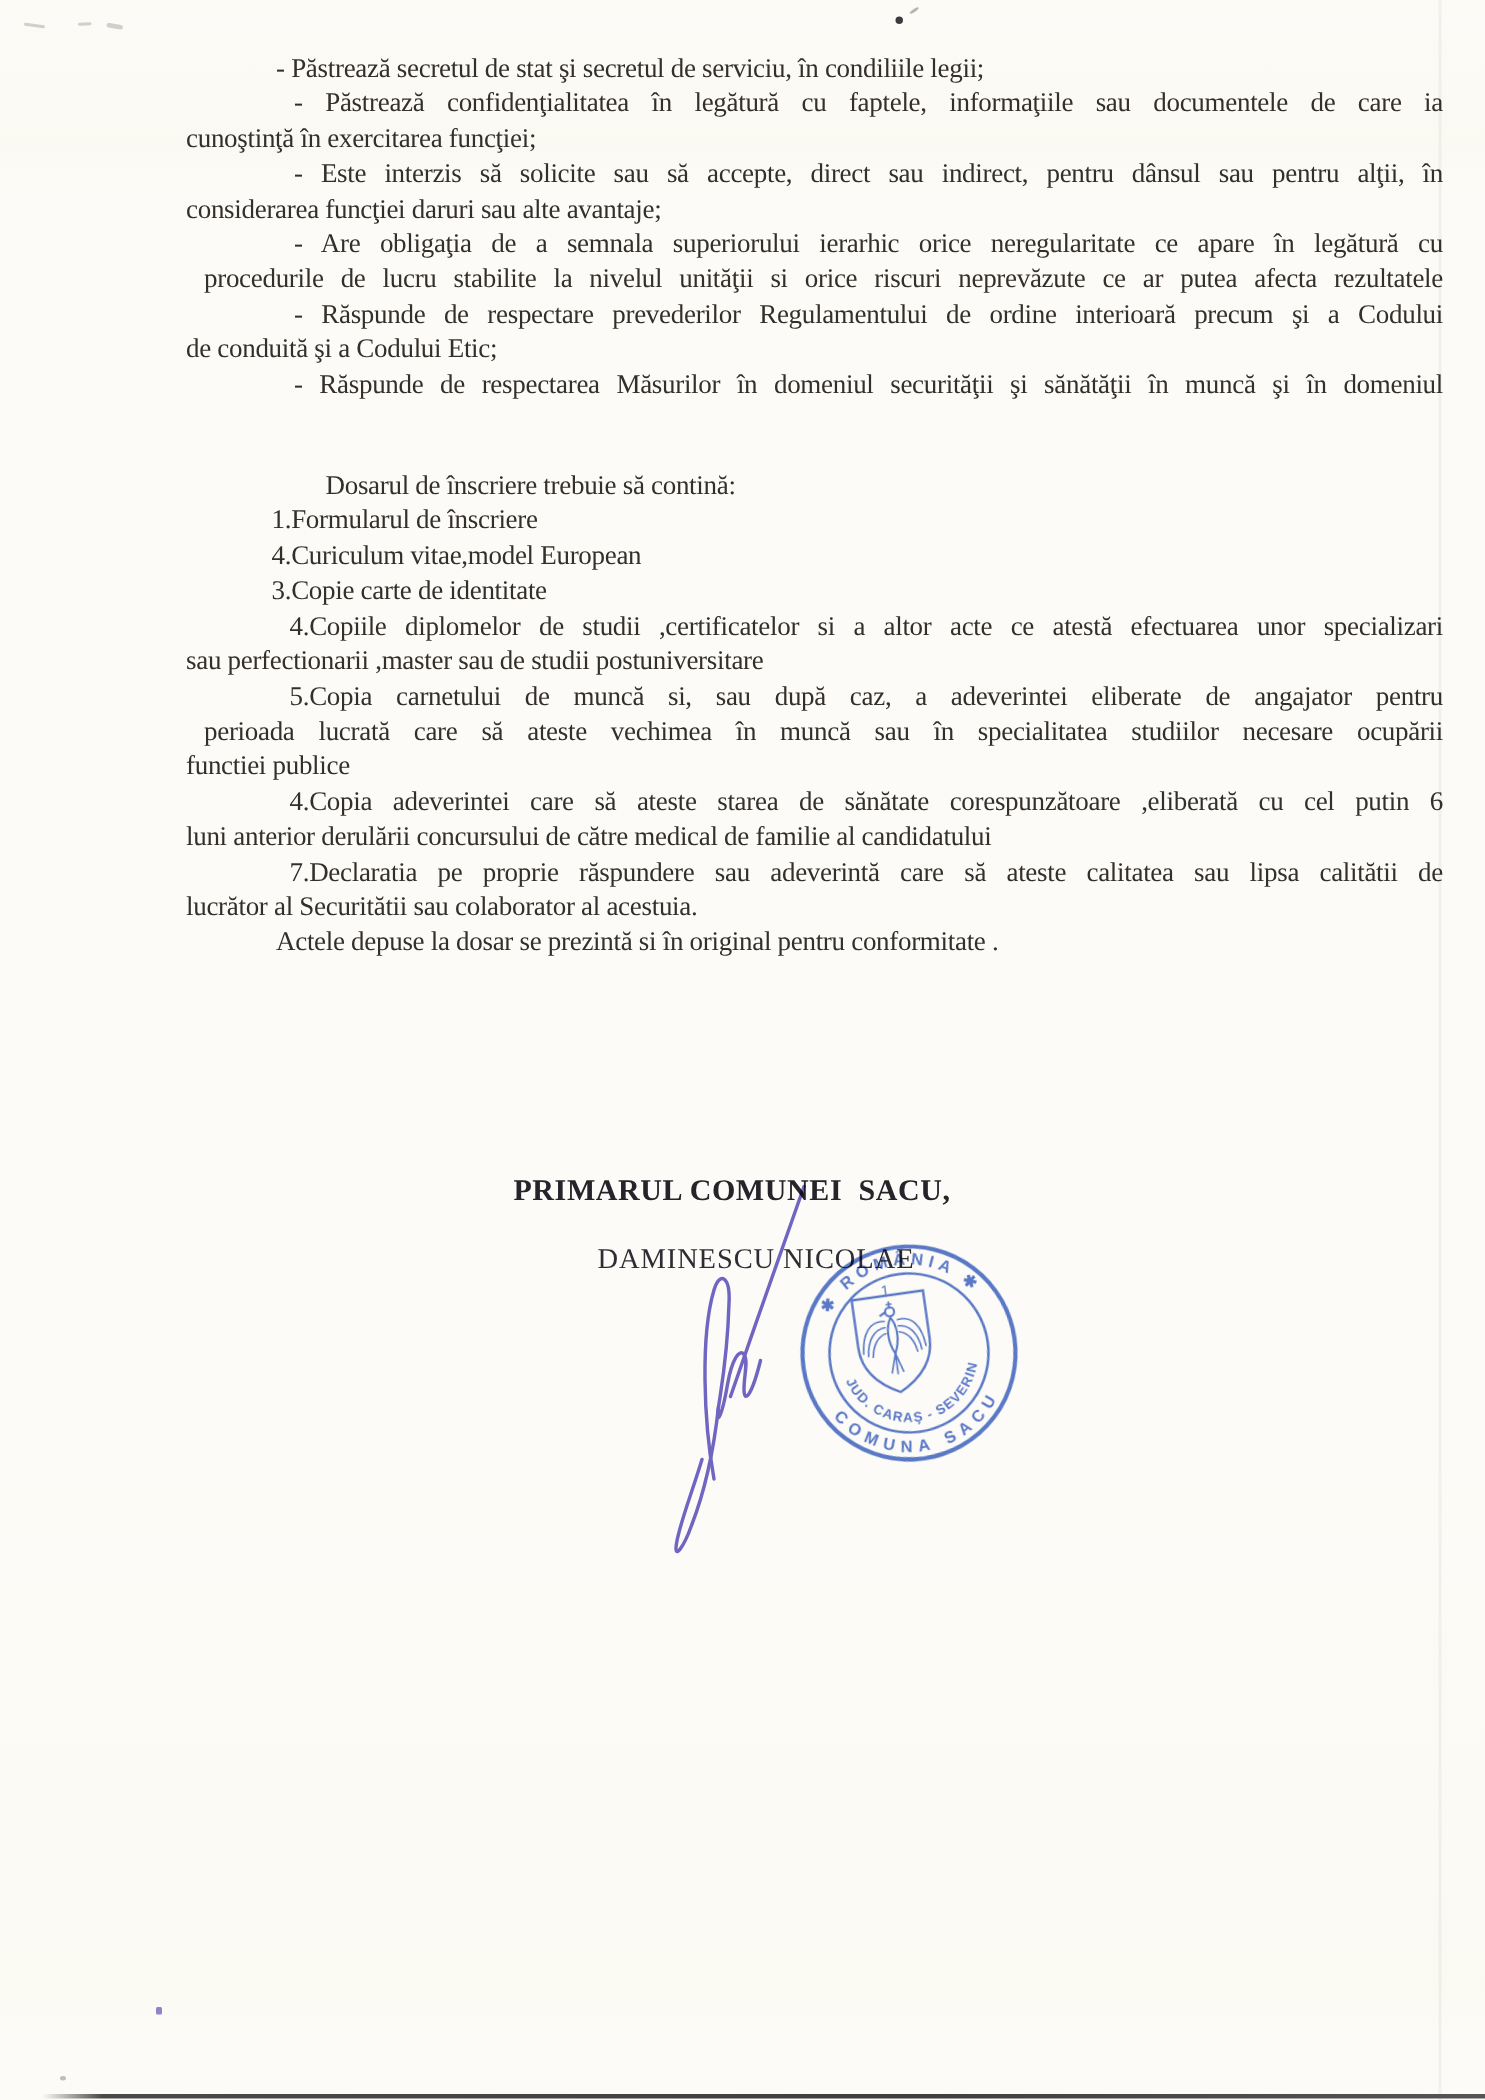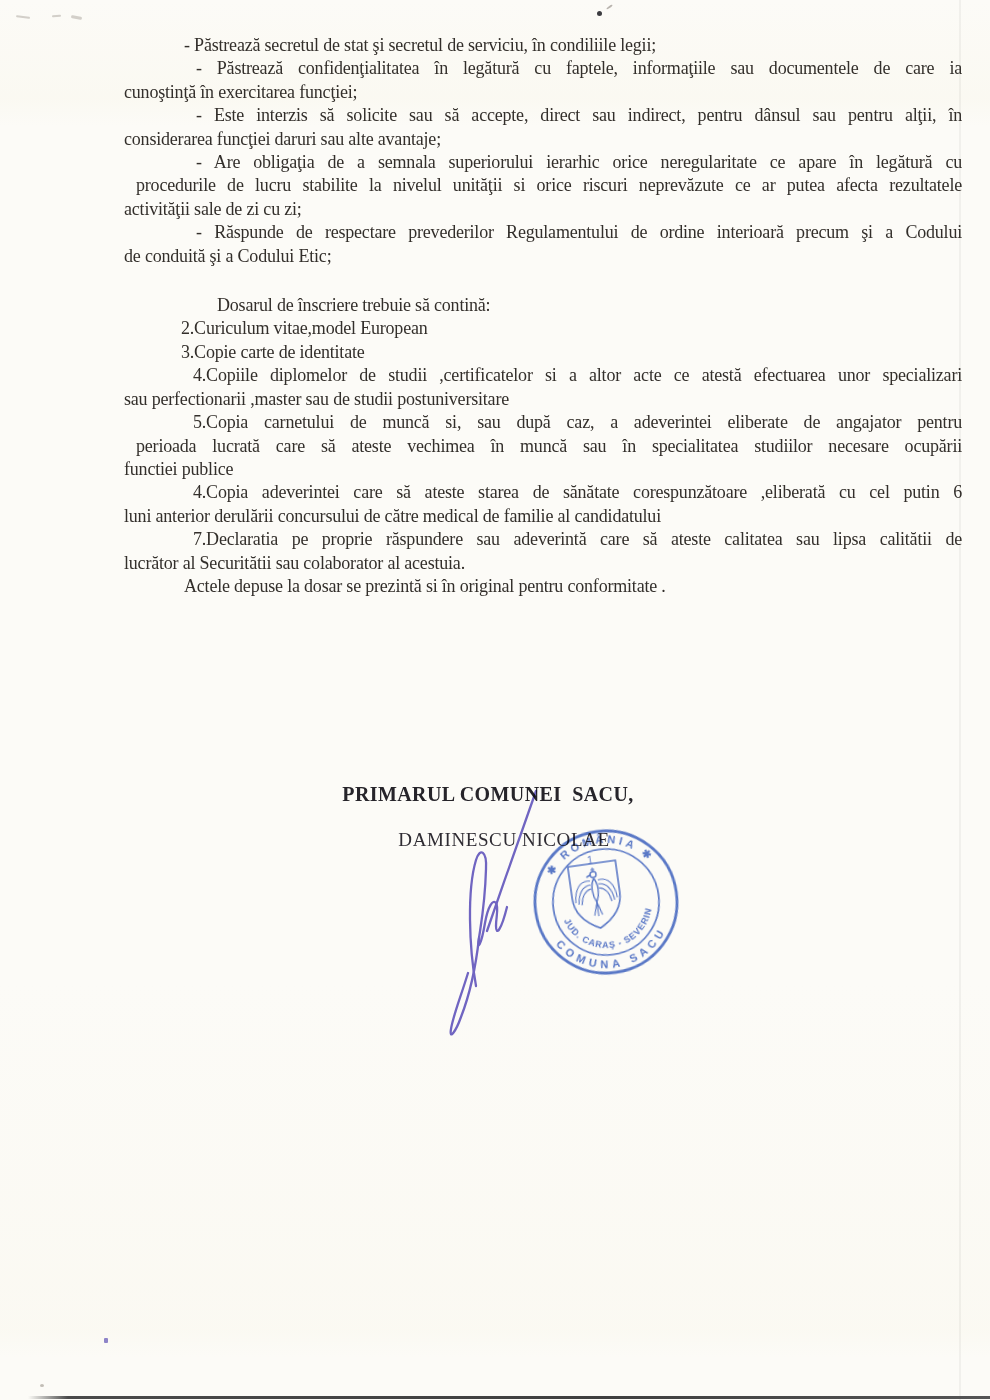--- a/index.html
+++ b/index.html
@@ -11,21 +11,21 @@
             rgba(250,248,238,0) 70%, rgba(244,240,218,.16) 95%, rgba(250,248,238,0) 97%),
           #fcfbf7;}
   .crease{position:absolute;top:0;bottom:0;left:959px;width:2px;background:rgba(180,180,170,.14);}
   .body-text{position:absolute;left:124px;top:34px;width:826px;
              font-size:18px;line-height:23.4px;letter-spacing:-0.2px;color:#332f2b;}
   .jline{width:100%;}
   .just{text-align:justify;text-align-last:justify;text-justify:inter-word;margin-left:12px;}
   .ind60{text-indent:60px;}
   .ind57{text-indent:57px;}
   .ind93{text-indent:93px;}
-  .gap-top{margin-top:26px;}
+  .gap-top{margin-top:44px;}
   .sign-title{position:absolute;top:783px;left:0;width:990px;text-align:center;
               font-weight:bold;font-size:20px;letter-spacing:.4px;color:#26242a;
               transform:translateX(-7px);white-space:pre;}
   .sign-name{position:absolute;top:829px;left:0;width:990px;text-align:center;
              font-size:19px;letter-spacing:.6px;color:#2f2c33;
              transform:translateX(9px);white-space:pre;}
   .overlay{position:absolute;left:0;top:0;mix-blend-mode:multiply;pointer-events:none;}
   .speck{position:absolute;border-radius:50%;}
   .spk-a{left:597px;top:11px;width:5px;height:5px;background:#3c3c40;}
   .spk-b{left:606px;top:6px;width:7px;height:2px;background:#b9b4ae;transform:rotate(-35deg);}
@@ -46,26 +46,27 @@
   <div class="crease"></div>
 
   <main class="body-text">
     <div class="jline ind60">- Păstrează secretul de stat şi secretul de serviciu, în condiliile legii;</div>
     <div class="jline ind60 just">- Păstrează confidenţialitatea în legătură cu faptele, informaţiile sau documentele de care ia</div>
     <div class="jline">cunoştinţă în exercitarea funcţiei;</div>
     <div class="jline ind60 just">- Este interzis să solicite sau să accepte, direct sau indirect, pentru dânsul sau pentru alţii, în</div>
     <div class="jline">considerarea funcţiei daruri sau alte avantaje;</div>
     <div class="jline ind60 just">- Are obligaţia de a semnala superiorului ierarhic orice neregularitate ce apare în legătură cu</div>
     <div class="jline just">procedurile de lucru stabilite la nivelul unităţii si orice riscuri neprevăzute ce ar putea afecta rezultatele</div>
-    <div class="jline">activităţii sale de zi cu zi;</div>
     <div class="jline ind60 just">- Răspunde de respectare prevederilor Regulamentului de ordine interioară precum şi a Codului</div>
     <div class="jline">de conduită şi a Codului Etic;</div>
+    <div class="jline ind60 just">- Răspunde de respectarea Măsurilor în domeniul securităţii şi sănătăţii în muncă şi în domeniul</div>
 
     <div class="jline ind93 gap-top">Dosarul de înscriere trebuie să contină:</div>
-    <div class="jline ind57">2.Curiculum vitae,model European</div>
+    <div class="jline ind57">1.Formularul de înscriere</div>
+    <div class="jline ind57">4.Curiculum vitae,model European</div>
     <div class="jline ind57">3.Copie carte de identitate</div>
     <div class="jline ind57 just">4.Copiile diplomelor de studii ,certificatelor si a altor acte ce atestă efectuarea unor specializari</div>
     <div class="jline">sau perfectionarii ,master sau de studii postuniversitare</div>
     <div class="jline ind57 just">5.Copia carnetului de muncă si, sau după caz, a adeverintei eliberate de angajator pentru</div>
     <div class="jline just">perioada lucrată care să ateste vechimea în muncă sau în specialitatea studiilor necesare ocupării</div>
     <div class="jline">functiei publice</div>
     <div class="jline ind57 just">4.Copia adeverintei care să  ateste starea de sănătate corespunzătoare ,eliberată cu cel putin 6</div>
     <div class="jline">luni anterior derulării concursului de către medical de familie al candidatului</div>
     <div class="jline ind57 just">7.Declaratia pe proprie răspundere sau adeverintă care să ateste calitatea sau lipsa calitătii de</div>
     <div class="jline">lucrător al Securitătii sau colaborator al acestuia.</div>

